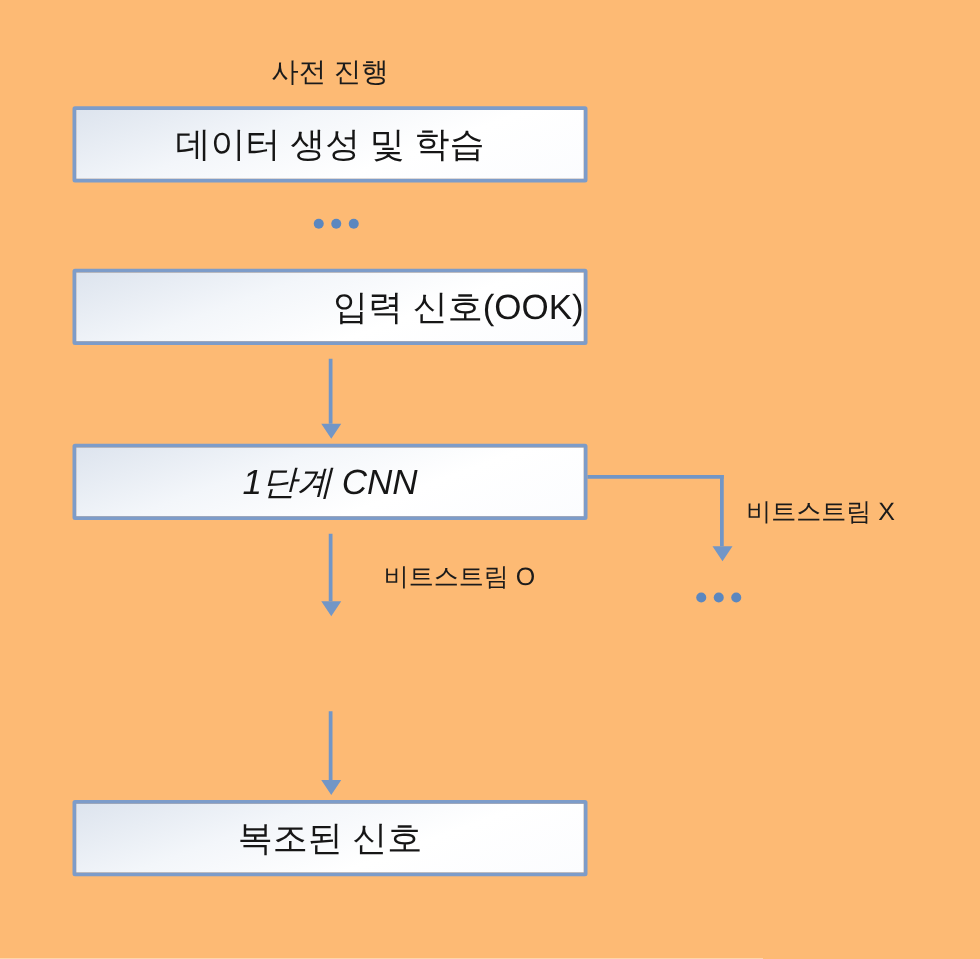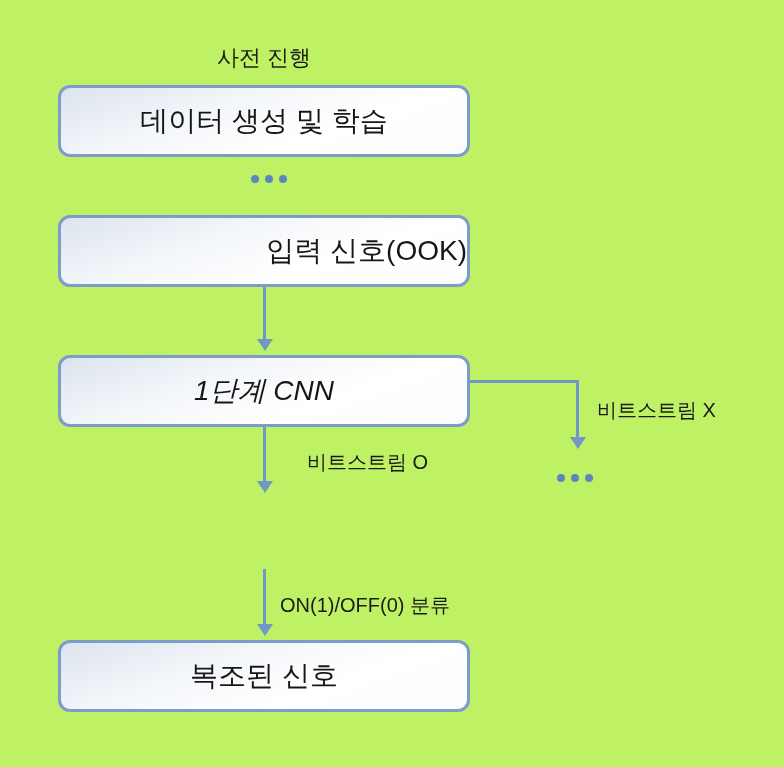--- a/index.html
+++ b/index.html
@@ -5,42 +5,42 @@
   html, body {
     margin: 0;
     padding: 0;
     background: #ffffff;
     font-family: "Liberation Sans", "DejaVu Sans", sans-serif;
   }
   .canvas {
     position: relative;
     width: 784px;
     height: 767px;
-    background: #bef264;
+    background: #fdba74;
     overflow: hidden;
   }
   .pre-label {
     position: absolute;
     left: 58px;
     top: 44px;
     width: 412px;
     text-align: center;
     font-size: 22px;
     line-height: 28px;
     color: #1b1b1b;
     white-space: nowrap;
   }
   .node {
     position: absolute;
     left: 58px;
     width: 412px;
-    height: 72px;
+    height: 61px;
     box-sizing: border-box;
     border: 3px solid var(--border-color, #7d9cc9);
-    border-radius: 12px;
+    border-radius: 2px;
     background: linear-gradient(160deg, #dde4ee 0%, #f3f6fa 35%, #ffffff 65%, #fbfcfe 100%);
     display: flex;
     align-items: center;
     justify-content: center;
     font-size: 28px;
     color: #161616;
     white-space: nowrap;
   }
   .node-1 { top: 85px; }
   .node-2 { top: 215px; justify-content: flex-end; }
@@ -124,19 +124,18 @@
     <span class="dot"></span>
   </div>
 
   <div class="shaft-v" style="left:263px; top:427px; height:54px;"></div>
   <div class="arrow-head-down" style="left:257px; top:481px;"></div>
   <div class="edge-label" style="left:283px; top:449px;margin-left:24px;">비트스트림 O</div>
 
 
   <div class="shaft-v" style="left:263px; top:569px; height:55px;"></div>
   <div class="arrow-head-down" style="left:257px; top:624px;"></div>
-  <div class="edge-label" style="left:280px; top:592px;">ON(1)/OFF(0) 분류</div>
 
   <div class="node node-5">
     <span>복조된 신호</span>
   </div>
 
 </div>
 
 </body></html>

